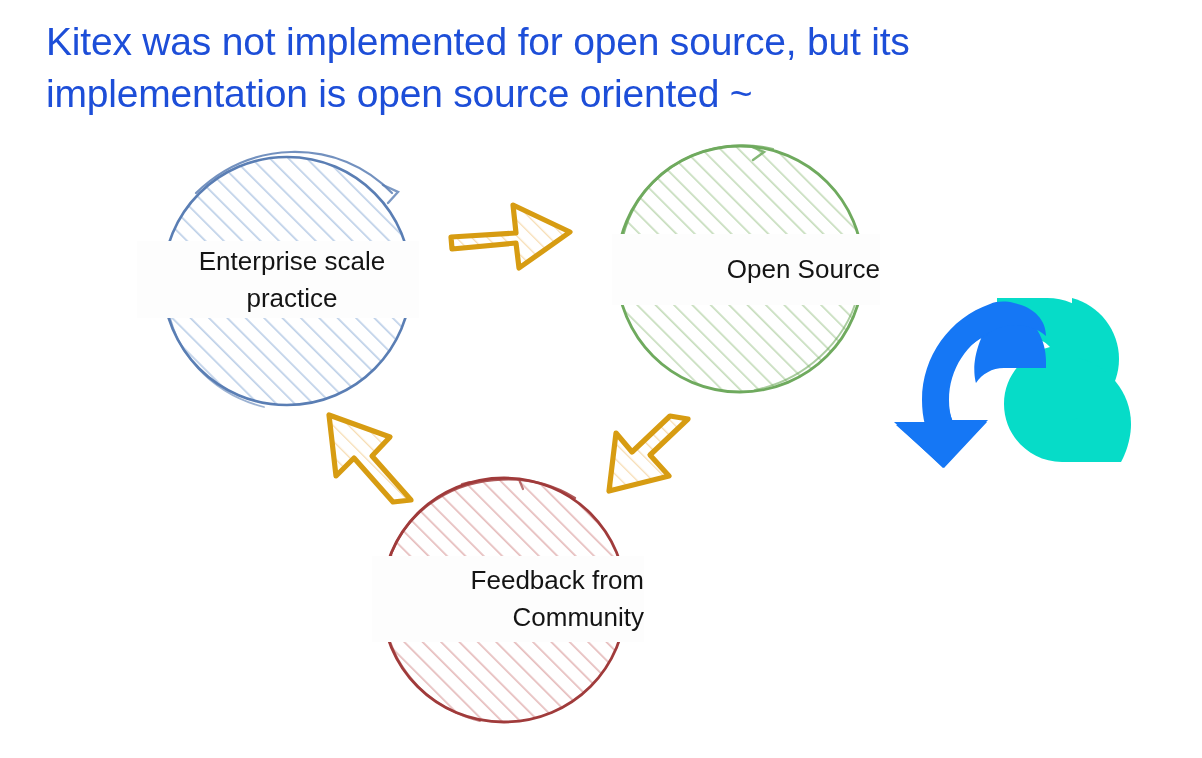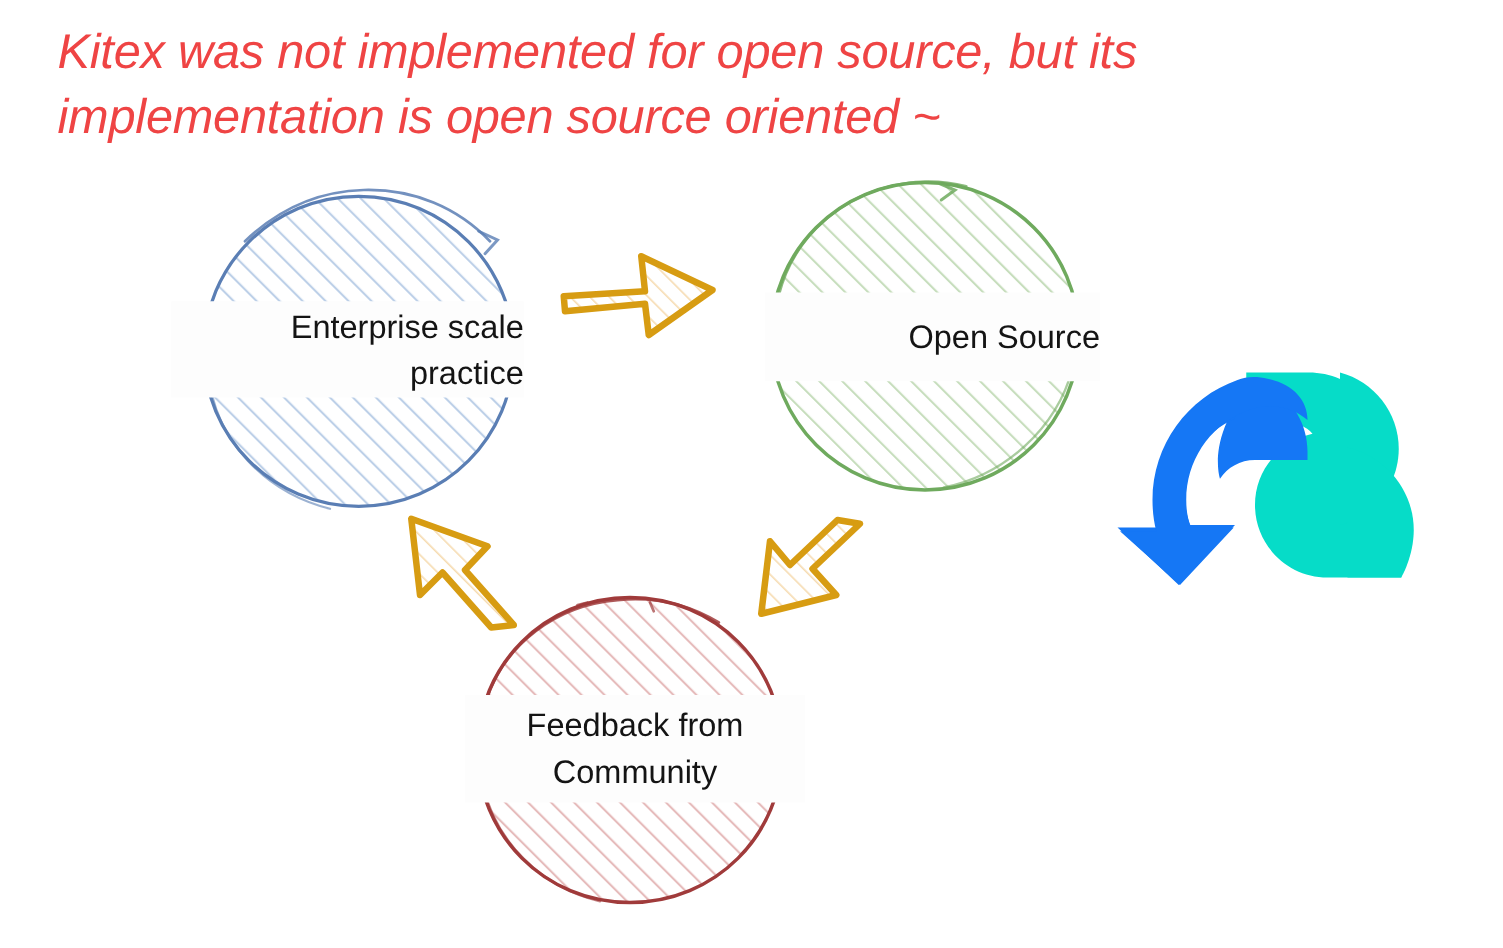--- a/index.html
+++ b/index.html
@@ -21,25 +21,24 @@
   }
 
   
   .title {
     position: absolute;
     left: 46px;
     top: 16px;
     width: 1080px;
     font-size: 39px;
     line-height: 52px;
-    color: #ef4444;
+    color: #1d4ed8;
     letter-spacing: -0.2px;
     font-weight: 400;
     white-space: pre-wrap;
-    font-style: italic;
   }
 
   
   .stage {
     position: absolute;
     left: 0;
     top: 0;
     width: 1202px;
     height: 758px;
   }
@@ -68,39 +67,39 @@
     width: 100%;
   }
 
   .band-enterprise {
     left: 137px;
     top: 241px;
     width: 282px;
     height: 77px;
     padding-left: 28px;
   }
-  .band-enterprise .band-text { text-align: right; }
+  .band-enterprise .band-text { text-align: center; }
 
   .band-opensource {
     left: 612px;
     top: 234px;
     width: 268px;
     height: 71px;
     justify-content: center;
   }
   .band-opensource .band-text { text-align: right; }
 
   .band-feedback {
     left: 372px;
     top: 556px;
     width: 272px;
     height: 86px;
     justify-content: center;
   }
-  .band-feedback .band-text { text-align: center; }
+  .band-feedback .band-text { text-align: right; }
 
   
   .logo {
     position: absolute;
     left: 886px;
     top: 290px;
     width: 248px;
     height: 180px;
     z-index: 4;
   }

